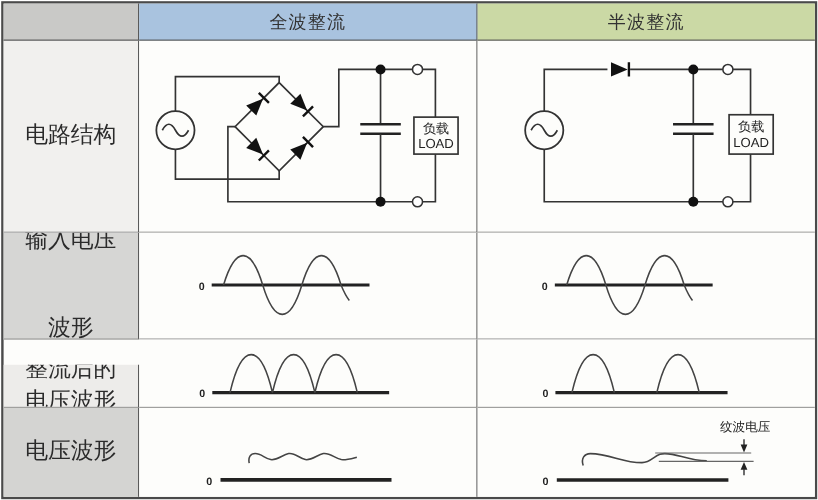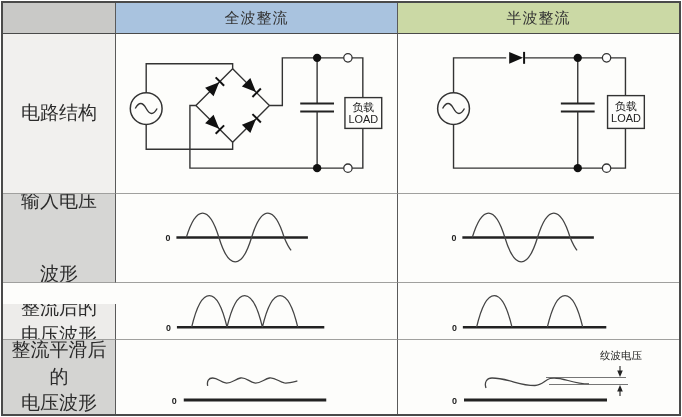--- a/index.html
+++ b/index.html
@@ -180,21 +180,20 @@
 
     <div class="cell content last-col">
       <svg viewBox="0 0 282 57">
         <text class="zero" x="58" y="49" text-anchor="end">0</text>
         <path class="thick-axis" d="M64,45 H210"></path>
         <path class="wave" d="M78,45 C88,2 104,2 114,45 M150,45 C160,2 176,2 186,45"></path>
       </svg>
     </div>
 
     <div class="cell rowlabel lab-4 last-row">
-      <div>整流平滑后的</div>
       <div>电压波形</div>
     </div>
 
     <div class="cell content last-row">
       <svg viewBox="0 0 282 74">
         <text class="zero" x="61" y="64" text-anchor="end">0</text>
         <path class="thick-axis3" d="M68,60 H211"></path>
         <path class="wave" d="M92,46 C91,41 93,38 97,38 C102,38 105,42 110,43 C115,44 120,39 125,38 C130,37 134,42 139,43 C144,44 149,39 154,38 C159,37 164,42 169,43 C173,43.5 178,42 182,41"></path>
       </svg>
     </div>

